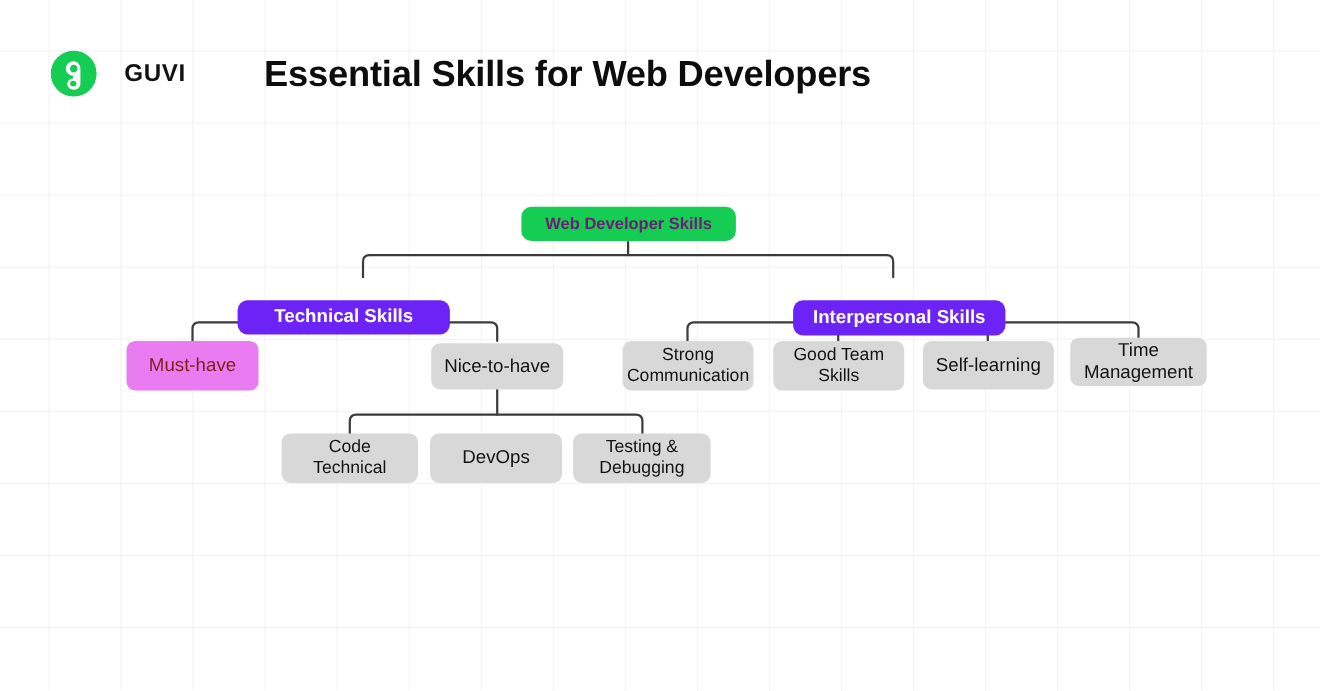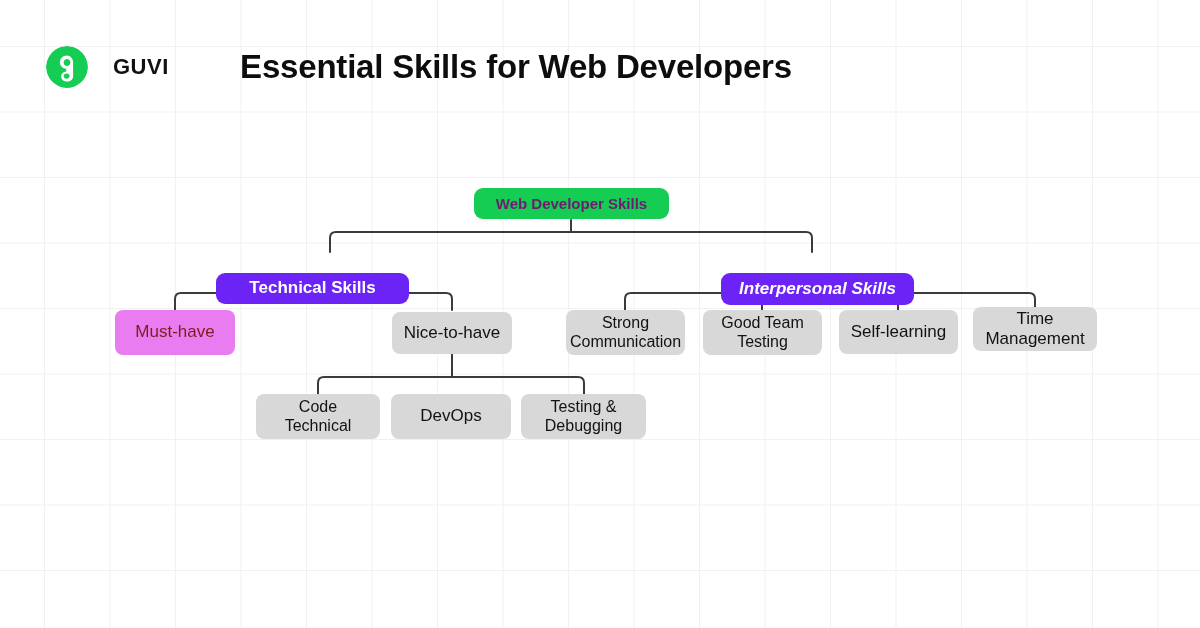--- a/index.html
+++ b/index.html
@@ -148,38 +148,38 @@
       <path d="M625 310 L625 299 Q625 293 631 293 L1029 293 Q1035 293 1035 299 L1035 310"></path>
       <path d="M762 310 L762 294"></path>
       <path d="M898 310 L898 294"></path>
     </g>
   </svg>
 
   <div class="node root" style="left:474px; top:188px; width:195px; height:31px;">Web Developer Skills</div>
 
   <div class="node branch" style="left:216px; top:249px; width:193px; height:31px;">Technical Skills</div>
 
-  <div class="node branch" style="left:721px; top:249px; width:193px; height:32px;font-style:italic;">Interpersonal Skills</div>
+  <div class="node branch" style="left:721px; top:249px; width:193px; height:32px;">Interpersonal Skills</div>
 
   <div class="node accent" style="left:115px; top:310px; width:120px; height:45px;">Must-have</div>
 
   <div class="node plain lg" style="left:392px; top:312px; width:120px; height:42px;">Nice-to-have</div>
 
   <div class="node plain" style="left:256px; top:394px; width:124px; height:45px;">Code
 Technical</div>
 
   <div class="node plain lg" style="left:391px; top:394px; width:120px; height:45px;">DevOps</div>
 
   <div class="node plain" style="left:521px; top:394px; width:125px; height:45px;">Testing &amp;
 Debugging</div>
 
   <div class="node plain" style="left:566px; top:310px; width:119px; height:45px;">Strong
 Communication</div>
 
   <div class="node plain" style="left:703px; top:310px; width:119px; height:45px;">Good Team
-Testing</div>
+Skills</div>
 
   <div class="node plain lg" style="left:839px; top:310px; width:119px; height:44px;">Self-learning</div>
 
   <div class="node plain lg" style="left:973px; top:307px; width:124px; height:44px;">Time
 Management</div>
 
 </div>
 
 </body></html>

